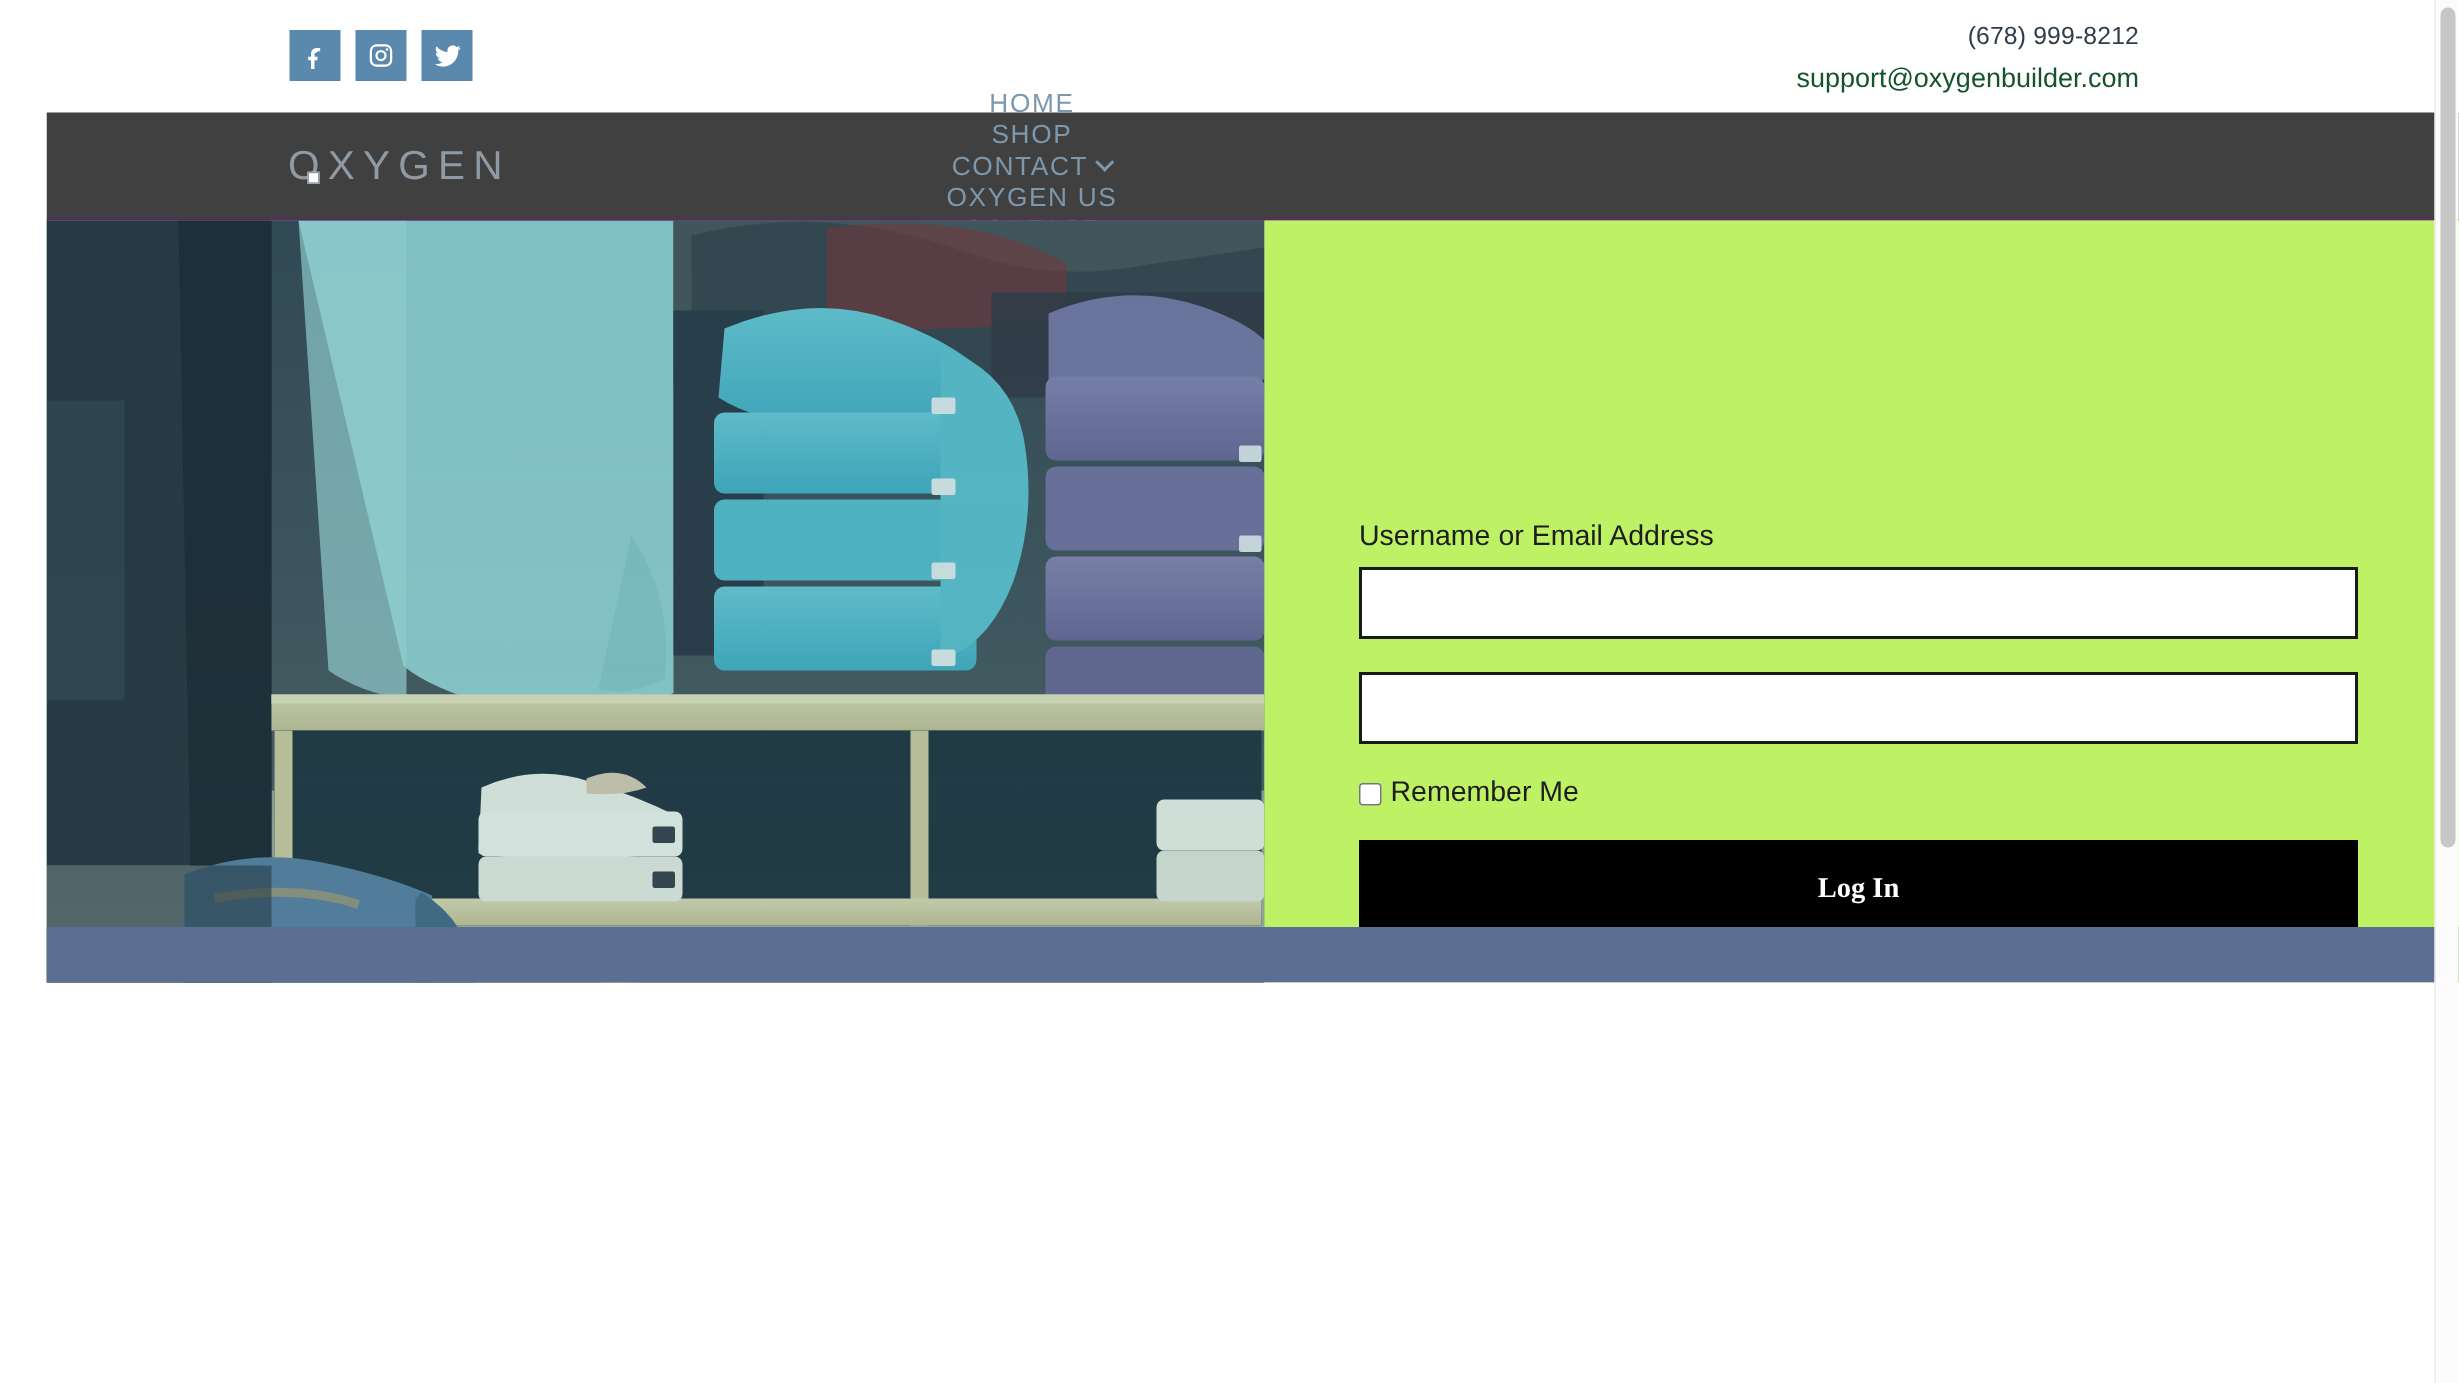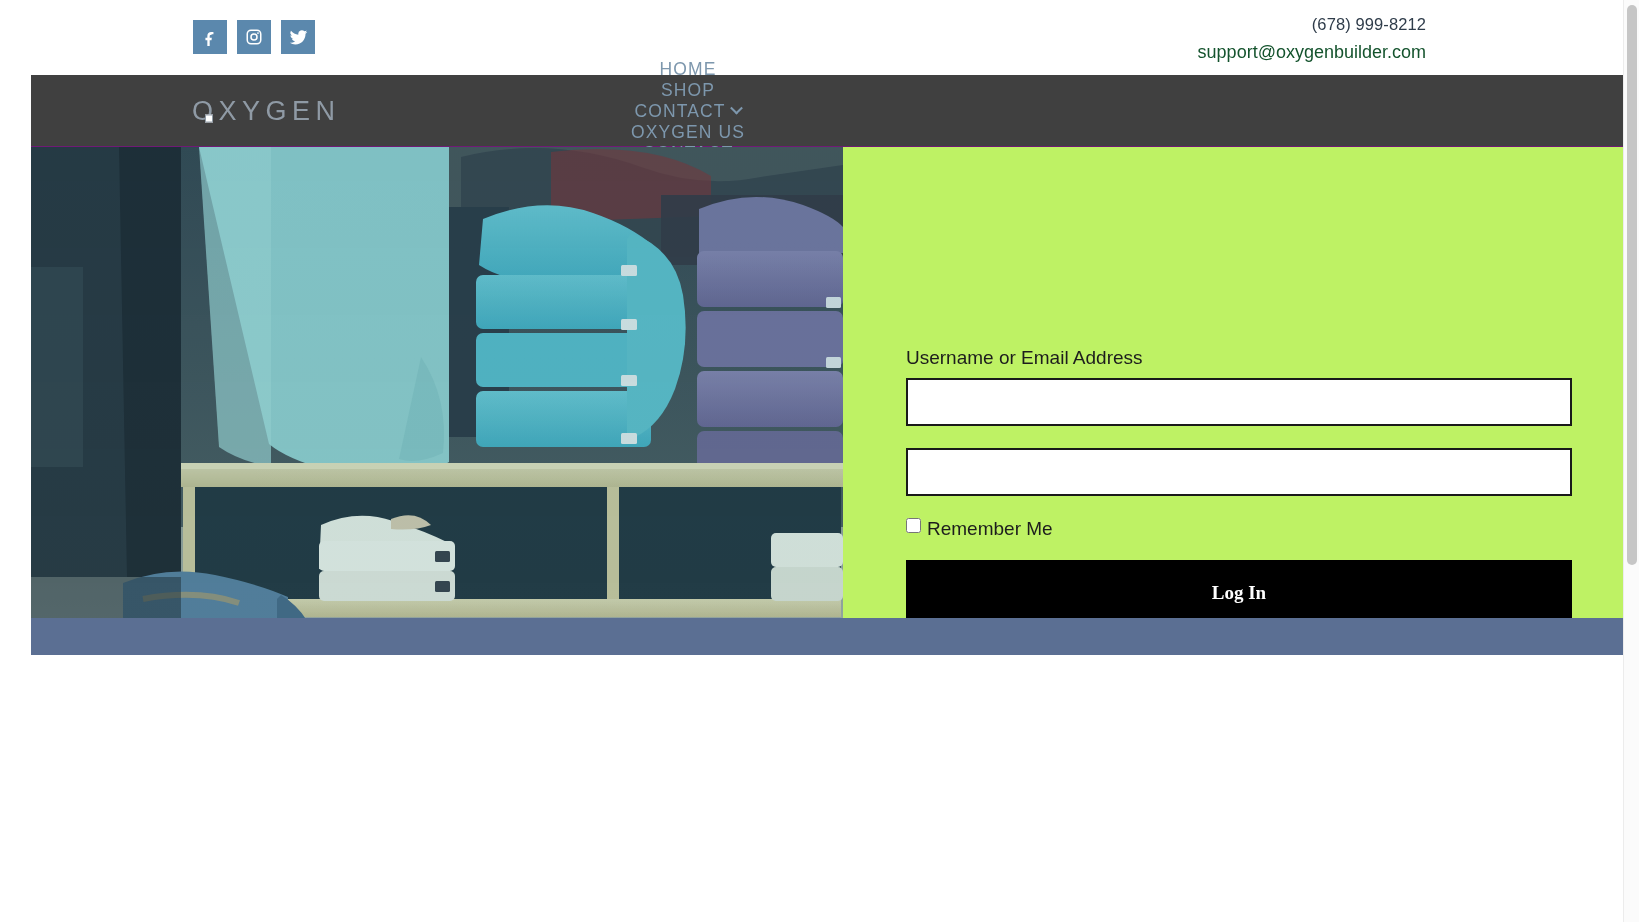--- a/index.html
+++ b/index.html
@@ -191,21 +191,21 @@
     background: #ffffff;
     padding: 6px 10px;
     font-size: 17px;
     font-family: "Liberation Sans", sans-serif;
     outline: none;
     border-radius: 0;
   }
   .field-group { margin-bottom: 22px; }
   .remember-row {
     display: flex;
-    align-items: flex-start;
+    align-items: center;
     gap: 6px;
     margin: 12px 0 20px 0;
   }
   .remember-row input[type=checkbox] {
     width: 15px; height: 15px;
     margin: 0;
     accent-color: #1a1a1a;
     cursor: pointer;
   }
   .remember-label {

